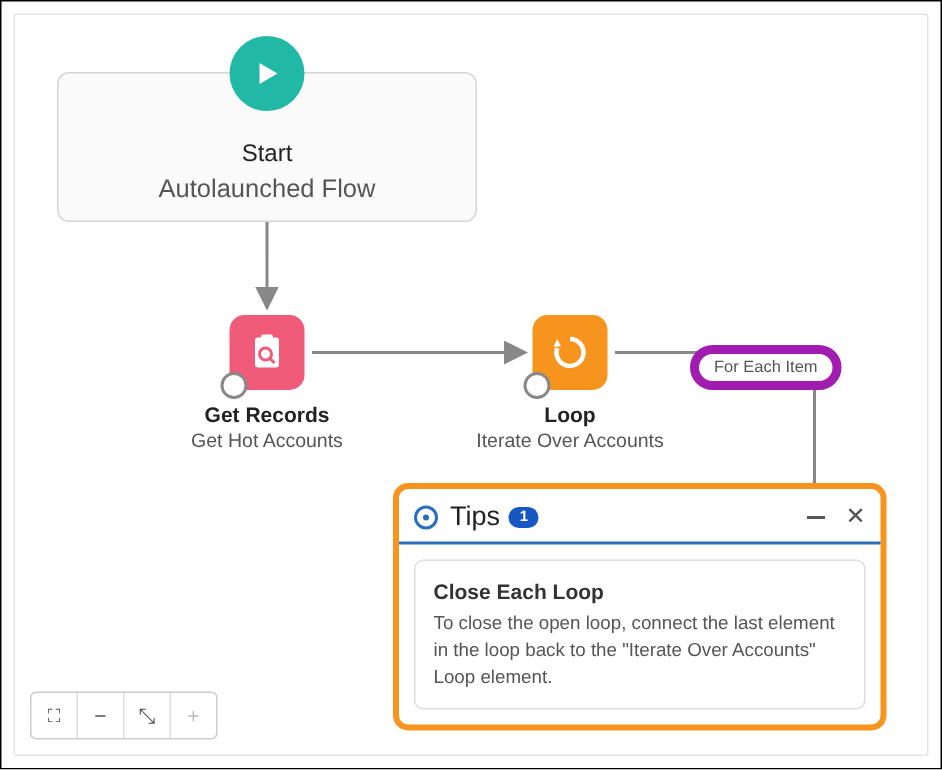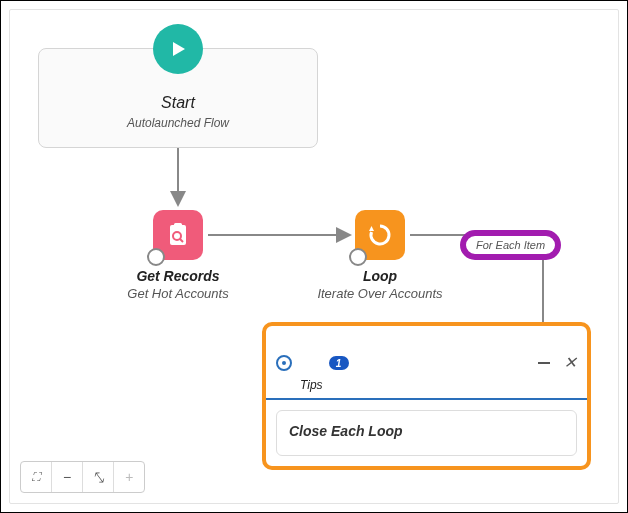--- a/index.html
+++ b/index.html
@@ -1,41 +1,41 @@
 <!DOCTYPE html>
 <html><head>
 <meta charset="utf-8">
 <style>
   html,body{margin:0;padding:0;font-family:-apple-system,BlinkMacSystemFont,"Segoe UI",Arial,sans-serif;}
   .frame{position:relative;width:628px;height:513px;border:1px solid #000;box-sizing:border-box;background:#fff;}
-  .canvas{position:absolute;left:8px;top:8px;right:8px;bottom:8px;border:1px solid #e3e3e3;border-radius:2px;background:#fff;overflow:hidden;font-style:italic;}
+  .canvas{position:absolute;left:8px;top:8px;right:8px;bottom:8px;border:1px solid #e3e3e3;border-radius:2px;background:#fff;overflow:hidden;}
   svg.lines{position:absolute;left:0;top:0;width:100%;height:100%;pointer-events:none;}
   
   .start-box{position:absolute;left:28px;top:38px;width:280px;height:100px;border:1px solid #d5d5d5;border-radius:8px;background:#fafafa;text-align:center;box-sizing:border-box;padding-top:45px;}
   .start-title{font-size:16px;color:#222;}
-  .start-sub{font-size:12px;color:#555;margin-top:4px;}
+  .start-sub{font-size:17px;color:#555;margin-top:4px;}
   .play-circle{position:absolute;left:50%;top:-25px;transform:translateX(-50%);width:50px;height:50px;border-radius:50%;background:#21b8a6;display:flex;align-items:center;justify-content:center;}
   
   .elem{position:absolute;text-align:center;width:140px;}
   .get-records{left:98px;top:200px;}
   .loop{left:300px;top:200px;}
   .icon-box{width:50px;height:50px;border-radius:10px;display:flex;align-items:center;justify-content:center;margin:0 auto;position:relative;}
   .icon-pink{background:#f05b7a;}
   .icon-orange{background:#f7941e;}
   .connector-circle{position:absolute;width:14px;height:14px;border:2px solid #888;border-radius:50%;background:#fff;left:-6px;bottom:-6px;}
   .elem-title{font-weight:700;font-size:14px;color:#222;margin-top:8px;}
   .elem-sub{font-size:13px;color:#555;margin-top:2px;}
   
   .pill{position:absolute;left:450px;top:220px;font-size:11px;color:#555;border:6px solid #a21caf;border-radius:999px;padding:3px 10px;background:#fff;}
   
   .tips{position:absolute;left:252px;top:312px;width:329px;border:4px solid #f7941e;border-radius:10px;background:#fff;box-sizing:border-box;}
   .tips-header{display:flex;align-items:center;padding:8px 10px 6px;border-bottom:2px solid #2a6fbb;}
   .tips-icon{width:16px;height:16px;border:2px solid #2a6fbb;border-radius:50%;margin-right:8px;position:relative;box-sizing:border-box;}
   .tips-icon:before{content:"";position:absolute;width:4px;height:4px;background:#2a6fbb;border-radius:50%;left:50%;top:50%;transform:translate(-50%,-50%);}
-  .tips-title{font-size:12px;color:#222;flex:0 0 auto;margin-top:44px;}
+  .tips-title{font-size:18px;color:#222;flex:0 0 auto;}
   .tips-badge{display:inline-flex;align-items:center;justify-content:center;min-width:14px;height:14px;padding:0 3px;border-radius:999px;background:#1857c2;color:#fff;font-size:10px;margin-left:6px;font-weight:700;}
   .spacer{flex:1;}
   .tips-actions{display:flex;gap:14px;align-items:center;}
   .tips-min{width:12px;border-top:2px solid #555;}
   .tips-close{font-size:16px;color:#555;line-height:1;cursor:pointer;}
   .tips-body{margin:10px;padding:12px;border:1px solid #ddd;border-radius:6px;}
   .tips-body-title{font-weight:700;font-size:14px;color:#333;margin-bottom:4px;}
   .tips-body-text{font-size:12.5px;color:#555;line-height:1.45;}
   
   .zoom{position:absolute;left:10px;bottom:10px;height:30px;display:flex;border:1px solid #ccc;border-radius:4px;background:#fff;}
@@ -104,20 +104,21 @@
         <span class="tips-title">Tips</span>
         <span class="tips-badge">1</span>
         <span class="spacer"></span>
         <span class="tips-actions">
           <span class="tips-min"></span>
           <span class="tips-close">✕</span>
         </span>
       </div>
       <div class="tips-body">
         <div class="tips-body-title">Close Each Loop</div>
+        <div class="tips-body-text">To close the open loop, connect the last element in the loop back to the "Iterate Over Accounts" Loop element.</div>
       </div>
     </div>
 
     <div class="zoom">
       <div>⛶</div>
       <div>−</div>
       <div>⤡</div>
       <div>+</div>
     </div>
 

